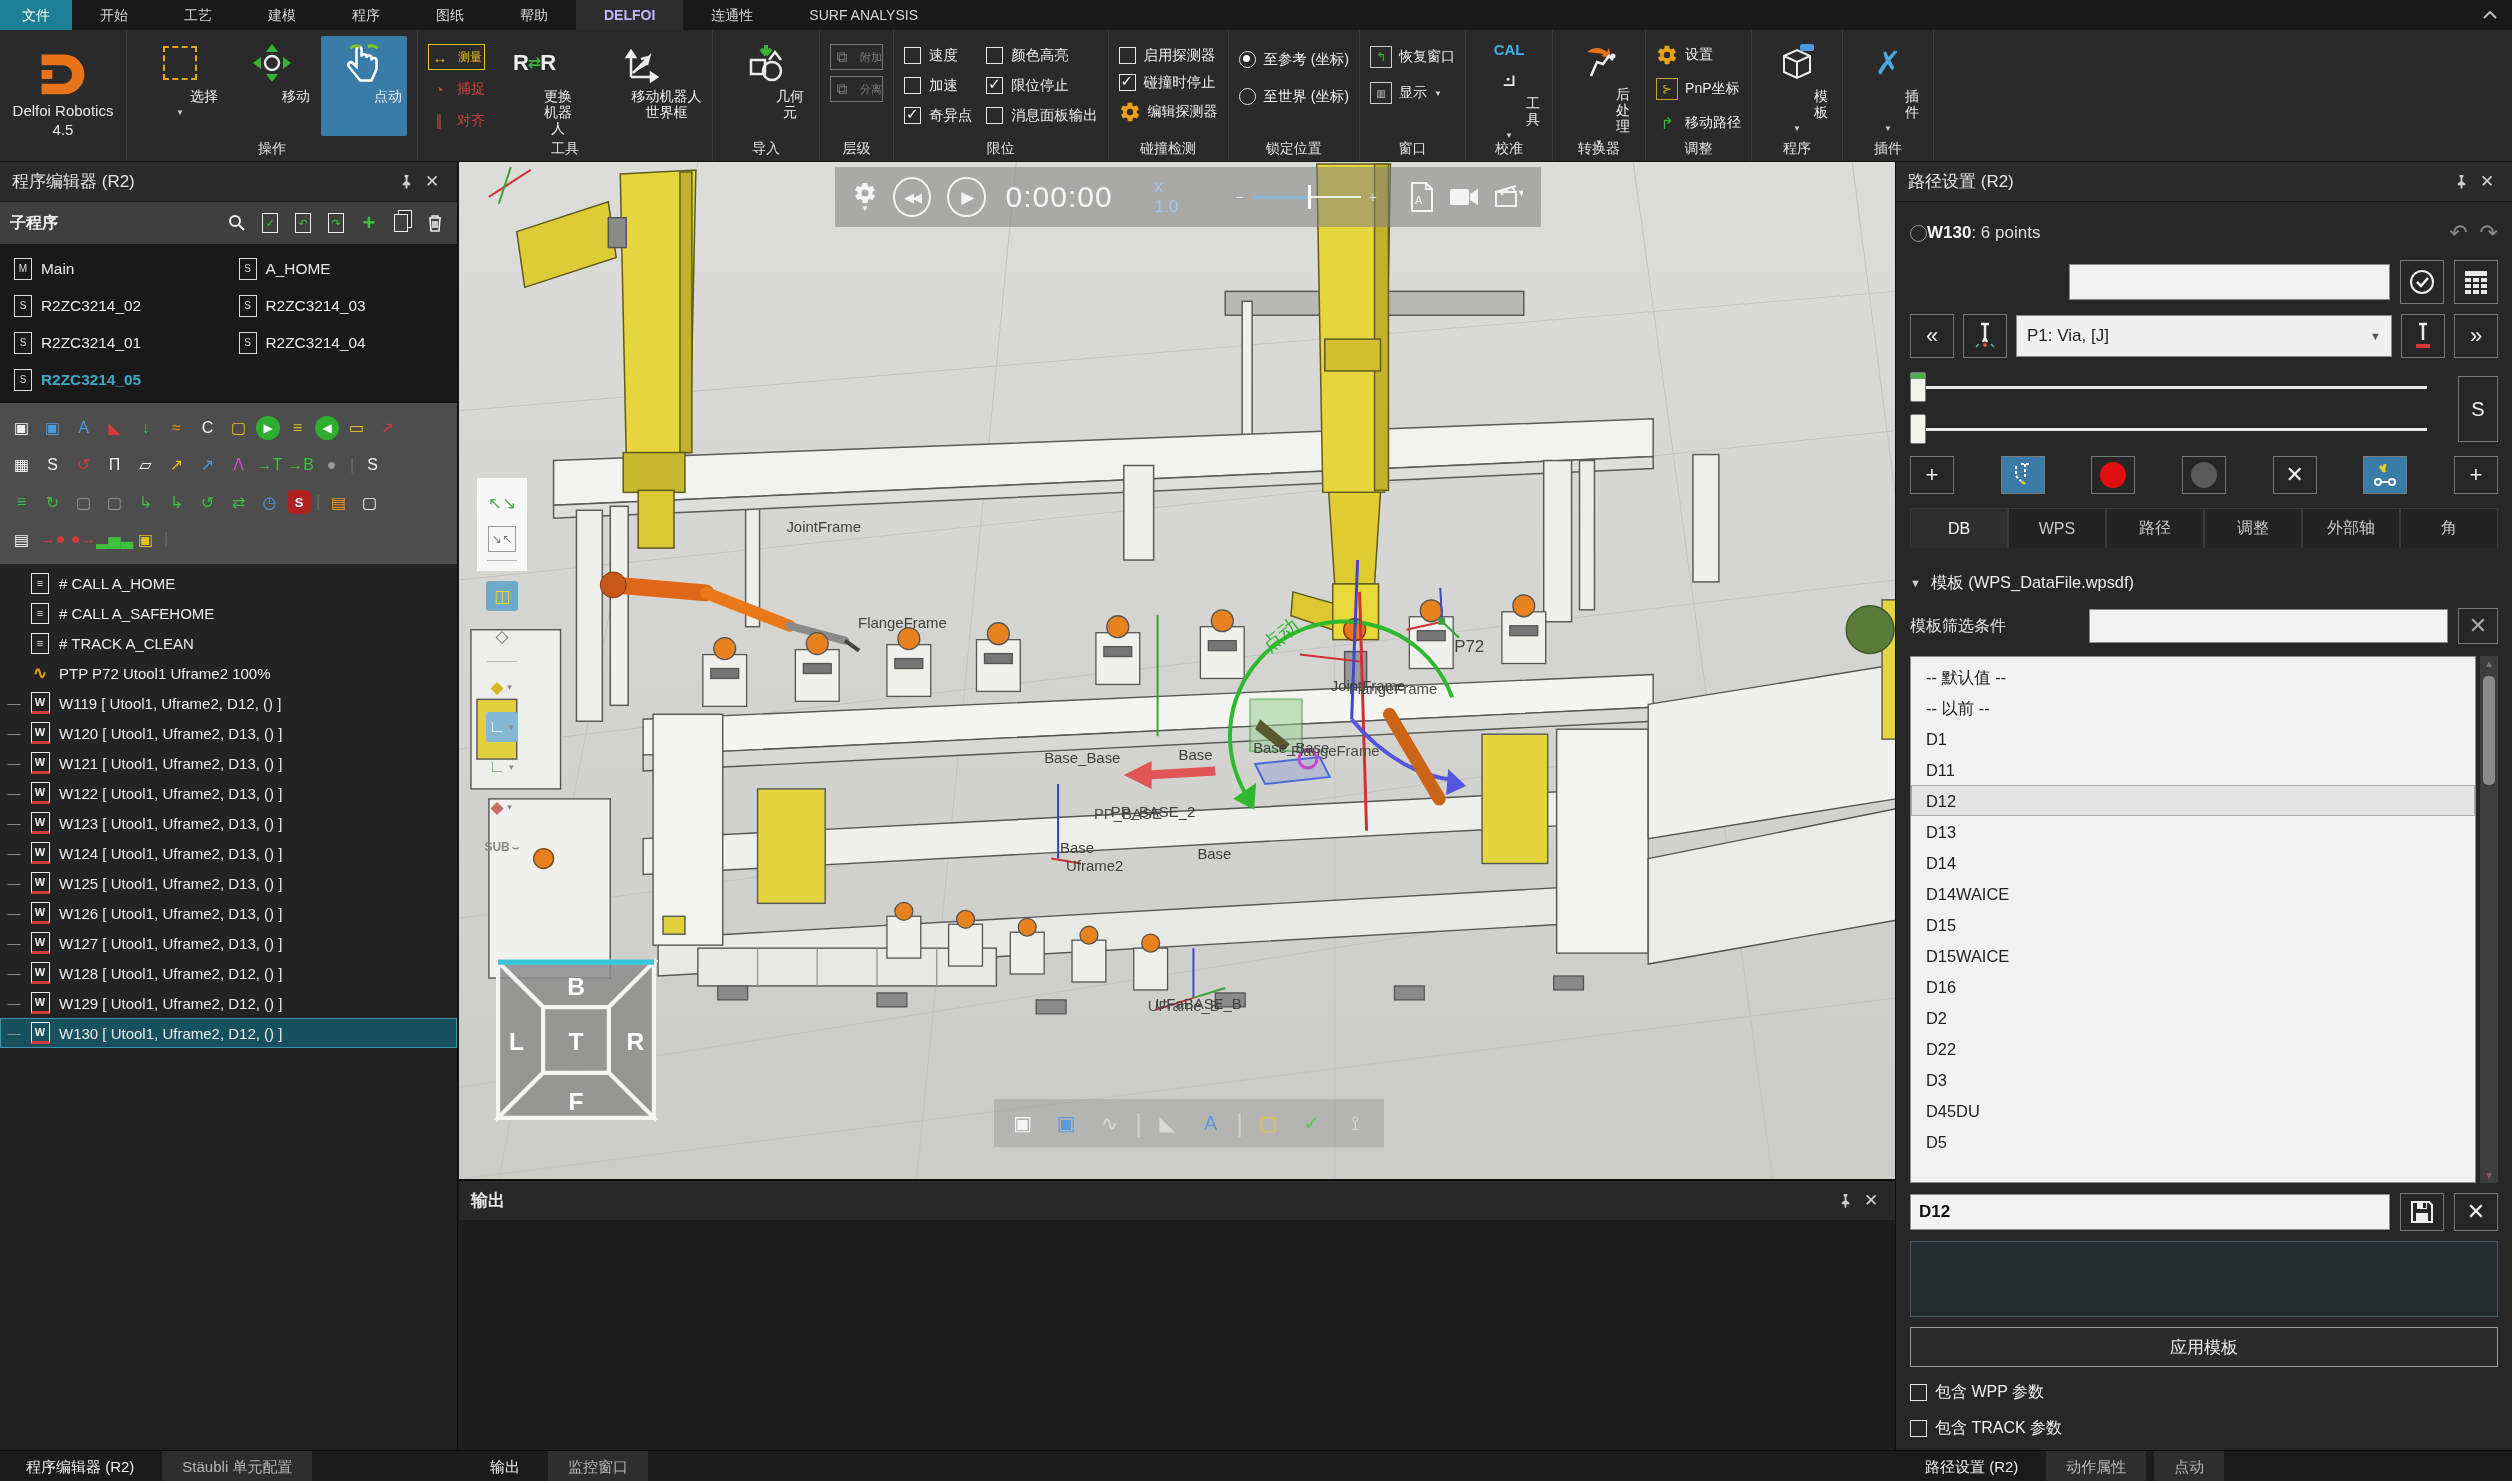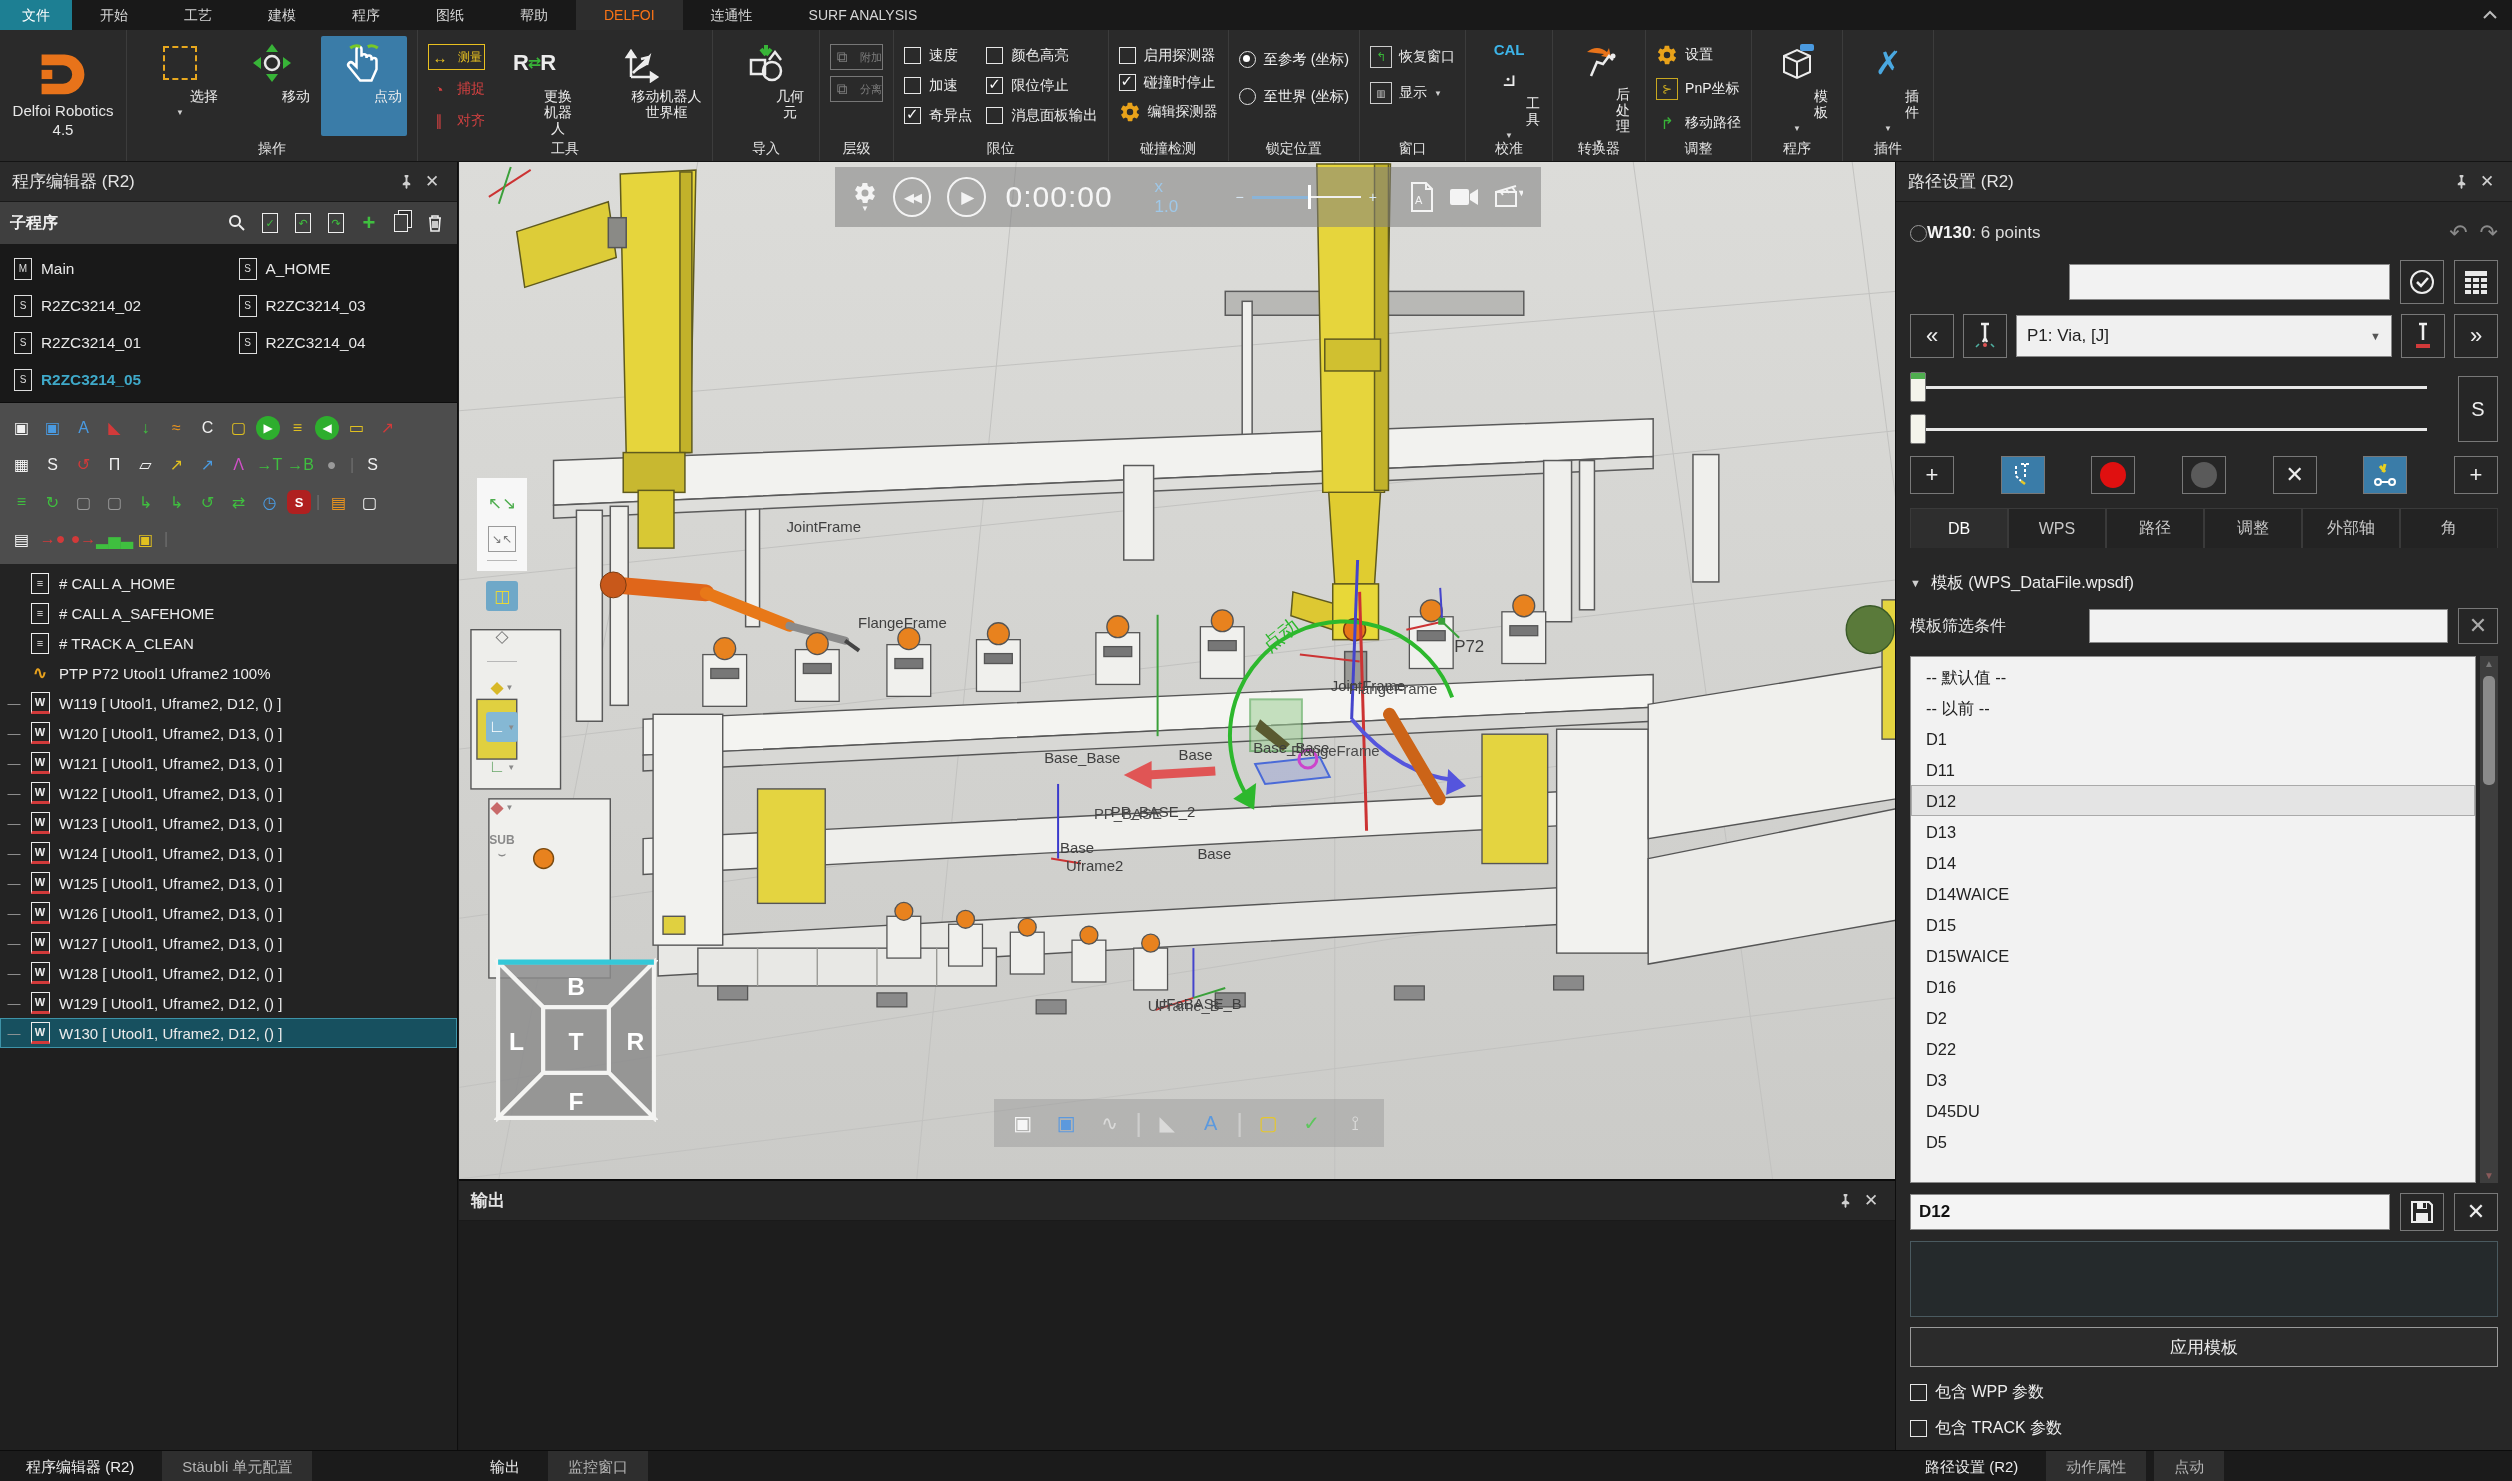--- a/index.html
+++ b/index.html
@@ -4,21 +4,21 @@
 <style>
 * { margin:0; padding:0; box-sizing:border-box; }
 body { background:#111; font-family:"Liberation Sans","DejaVu Sans",sans-serif; }
 #app { position:relative; width:2512px; height:1482px; background:#1b1b1b; overflow:hidden; color:#ddd; }
 
 
 .topbar { position:absolute; left:0; top:0; width:2512px; height:30px; background:#191919; display:flex; align-items:stretch; }
 .menu-items { display:flex; }
 .menu-item { padding:0 28px; line-height:30px; font-size:14px; color:#d6d6d6; cursor:default; }
 .menu-item.highlight { background:#1d7f93; color:#fff; padding:0 22px; }
-.menu-item.active { background:#2d2d2d; color:#f97316; }
+.menu-item.active { background:#2d2d2d; color:#c4b5fd;font-weight:bold; }
 .win-controls { position:absolute; right:14px; top:0; height:30px; display:flex; align-items:center; color:#bbb; }
 
 
 .ribbon { position:absolute; left:0; top:30px; width:2512px; height:132px; background:#2a2a2a; border-bottom:1px solid #141414; display:flex; }
 .rgroup { position:relative; border-right:1px solid #3c3c3c; padding:6px 10px 24px 10px; display:flex; }
 .rcaption { position:absolute; bottom:3px; left:0; right:0; text-align:center; font-size:14px; color:#e2e2e2; }
 .rbody { display:flex; align-items:flex-start; gap:6px; }
 .rbtn { width:86px; height:100px; display:flex; flex-direction:column; align-items:center; justify-content:flex-start; gap:4px; padding-top:6px; border-radius:2px; }
 .rbtn.active-tool { background:#3a7ca8; }
 .rlabel { font-size:14px; color:#ededed; text-align:center; line-height:1.15;margin-left:48px; }
@@ -108,21 +108,21 @@
 
 .vstrip { position:absolute; left:18px; top:316px; width:50px; display:flex; flex-direction:column; align-items:center; gap:10px; }
 .vstrip .white-part { background:rgba(250,250,250,0.92); width:50px; display:flex; flex-direction:column; align-items:center; gap:8px; padding:10px 0; }
 .vs-ic { width:32px; height:30px; display:flex; align-items:center; justify-content:center; font-size:17px; color:#7a7a7a; gap:2px; }
 .vs-ic.green{color:#4fae4f;}
 .vs-ic.boxed{border:1.5px solid #9a9a9a; width:28px; height:26px; font-size:12px;}
 .vs-ic.hl{background:#6fa8c8; color:#e8d838; border-radius:3px;}
 .vs-ic.yellow{color:#d8b828;}
 .vs-ic.blue{background:#85b8d4; color:#fff; border-radius:3px;}
 .vs-ic.axes{color:#6aa86a;}
-.vs-ic.sub{font-size:12px; font-weight:bold; color:#8a8a8a; flex-direction:column; line-height:1;}
+.vs-ic.sub{font-size:12px; font-weight:bold; color:#8a8a8a; flex-direction:row; line-height:1;}
 .vs-dd{font-size:8px; color:#8a8a8a;}
 .vs-div{width:30px; height:1px; background:#b8b8b8;}
 
 .cube { position:absolute; left:35px; top:796px; }
 .bottbar { position:absolute; left:535px; top:937px; width:390px; height:48px; background:rgba(150,150,150,0.45); display:flex; align-items:center; gap:10px; padding:0 12px; }
 .bb-ic { width:34px; height:34px; display:flex; align-items:center; justify-content:center; font-size:20px; color:#fafafa; opacity:0.95; }
 .bb-ic.c-yellow{color:#e8c828;} .bb-ic.c-green{color:#58c858;} .bb-ic.c-blue{color:#5898e0;}
 .bb-ic.dim{opacity:0.55;} .bb-ic.divider{width:4px; font-size:26px; color:#e8e8e8; opacity:0.5;}
 
 

